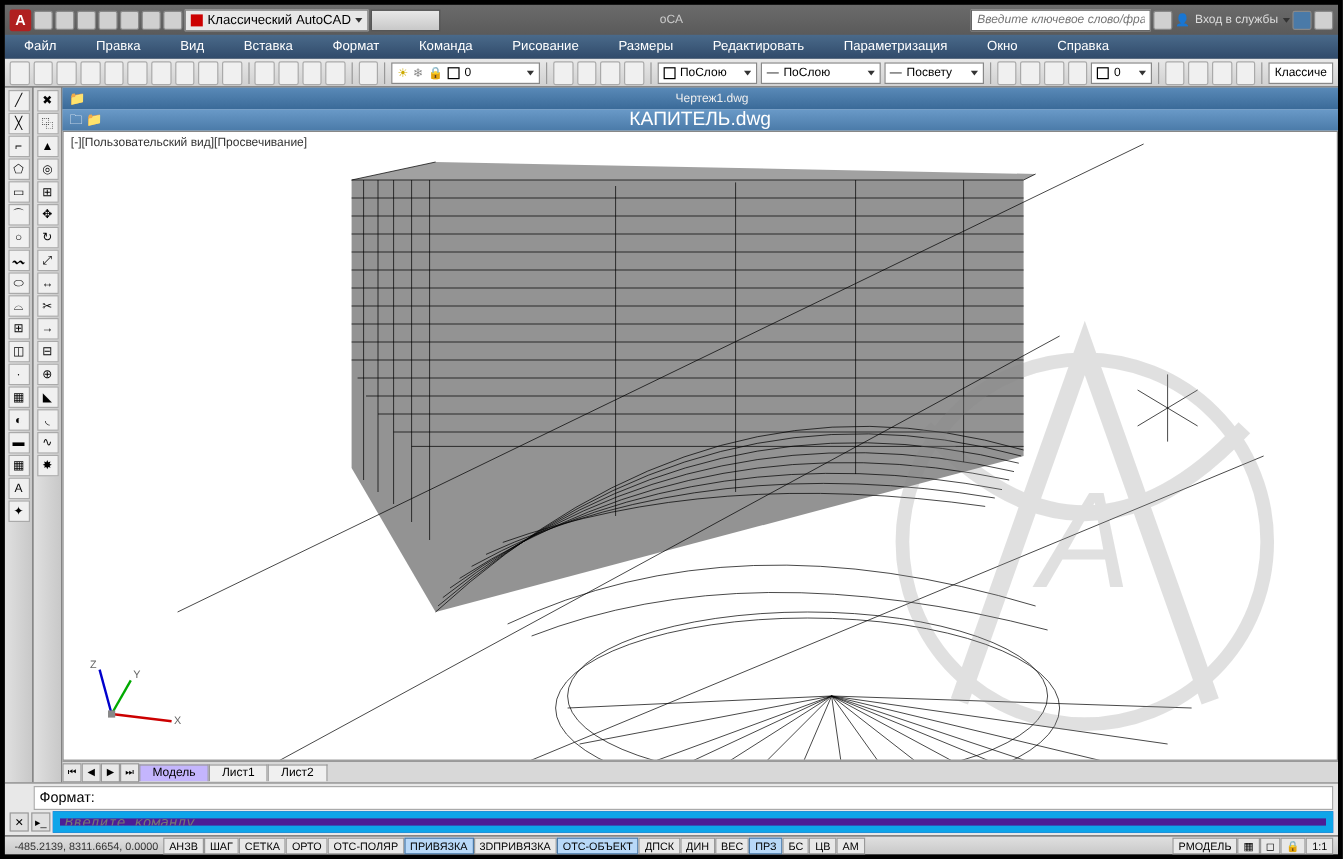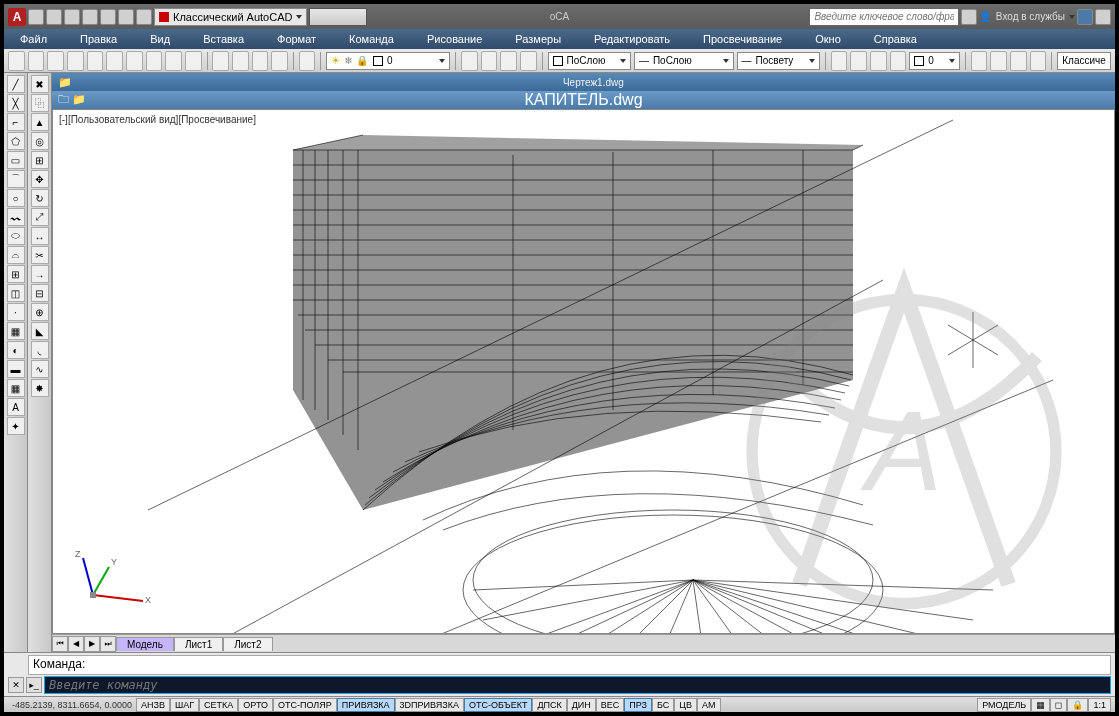--- a/index.html
+++ b/index.html
@@ -36,21 +36,21 @@
 .axis-z { stroke:#00c; stroke-width:2; }
 .sheet-tabs { height:18px; background:#d8d8d8; border-top:1px solid #999; display:flex; align-items:center; font-size:10px; }
 .sheet-nav { display:flex; gap:0; }
 .sheet-nav-btn { width:16px; height:16px; background:#e8e8e8; border:1px solid #999; cursor:pointer; display:flex; align-items:center; justify-content:center; font-size:8px; }
 .sheet-tab { padding:1px 10px; background:#f0f0f0; border:1px solid #999; border-bottom:none; cursor:pointer; }
 .sheet-tab.active { background:#c4b5fd; }
 .cmd-area { position:absolute; bottom:16px; left:0; right:0; height:44px; background:#e8e8e8; border-top:1px solid #888; display:flex; flex-direction:column; }
 .cmd-hist { flex:1; background:#fff; border:1px solid #aaa; margin:2px 4px 0 24px; padding:1px 4px; font-family:Consolas,monospace; font-size:12px; }
 .cmd-input-row { display:flex; align-items:center; margin:1px 4px 2px 4px; gap:2px; }
 .cmd-x { width:16px; height:16px; background:#e0e0e0; border:1px solid #999; display:flex; align-items:center; justify-content:center; font-size:9px; cursor:pointer; }
-.cmd-input { flex:1; height:18px; background:#0f172a; border:1px solid #0ea5e9; font-family:Consolas,monospace; font-size:12px; font-style:italic; color:#888; padding:0 4px; }
+.cmd-input { flex:1; height:18px; background:#4c1d95; border:6px solid #0ea5e9; font-family:Consolas,monospace; font-size:12px; font-style:italic; color:#888; padding:0 4px; }
 .statusbar { position:absolute; bottom:0; left:0; right:0; height:16px; background:linear-gradient(#e0e0e0,#c8c8c8); border-top:1px solid #888; display:flex; align-items:center; font-size:9px; padding:0 4px; gap:0; }
 .coords { padding:0 4px; color:#333; }
 .status-btn { padding:1px 4px; border:1px solid #999; background:#e8e8e8; cursor:pointer; font-size:9px; }
 .status-btn.on { background:#b8d8f8; border-color:#4a7aa8; }
 .watermark { position:absolute; right:20px; bottom:20px; width:380px; height:380px; opacity:0.25; pointer-events:none; }
 svg.drawing { position:absolute; left:0; top:0; }
 .title-center { position:absolute; left:50%; transform:translateX(-50%); color:#ccc; font-size:10px; }
 .minititle { font-size:10px; color:#eee; }
 </style>
 </head>
@@ -88,21 +88,21 @@
 <div class="menubar">
   <span class="menu-item">Файл</span>
   <span class="menu-item">Правка</span>
   <span class="menu-item">Вид</span>
   <span class="menu-item">Вставка</span>
   <span class="menu-item">Формат</span>
   <span class="menu-item">Команда</span>
   <span class="menu-item">Рисование</span>
   <span class="menu-item">Размеры</span>
   <span class="menu-item">Редактировать</span>
-  <span class="menu-item">Просвечивание</span>
+  <span class="menu-item">Параметризация</span>
   <span class="menu-item">Окно</span>
   <span class="menu-item">Справка</span>
 </div>
 
 <div class="ribbon">
   <div class="r-btn"></div>
   <div class="r-btn"></div>
   <div class="r-btn"></div>
   <div class="r-btn"></div>
   <div class="r-btn"></div>
@@ -337,21 +337,21 @@
       </div>
       <div class="sheet-tab active">Модель</div>
       <div class="sheet-tab">Лист1</div>
       <div class="sheet-tab">Лист2</div>
     </div>
   </div>
 </div>
 
 <div class="cmd-area">
   <div class="cmd-hist">
-    <span>Команда:</span>
+    <span>Формат:</span>
   </div>
   <div class="cmd-input-row">
     <div class="cmd-x">✕</div>
     <div class="cmd-x">▸_</div>
     <input class="cmd-input" placeholder="Введите команду" style="">
   </div>
 </div>
 
 <div class="statusbar">
   <span class="coords">-485.2139, 8311.6654, 0.0000</span>

